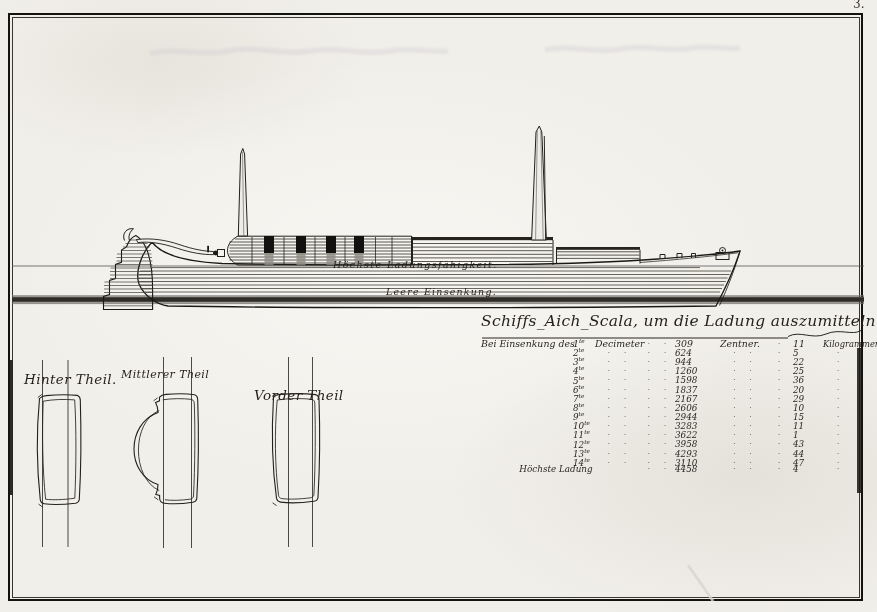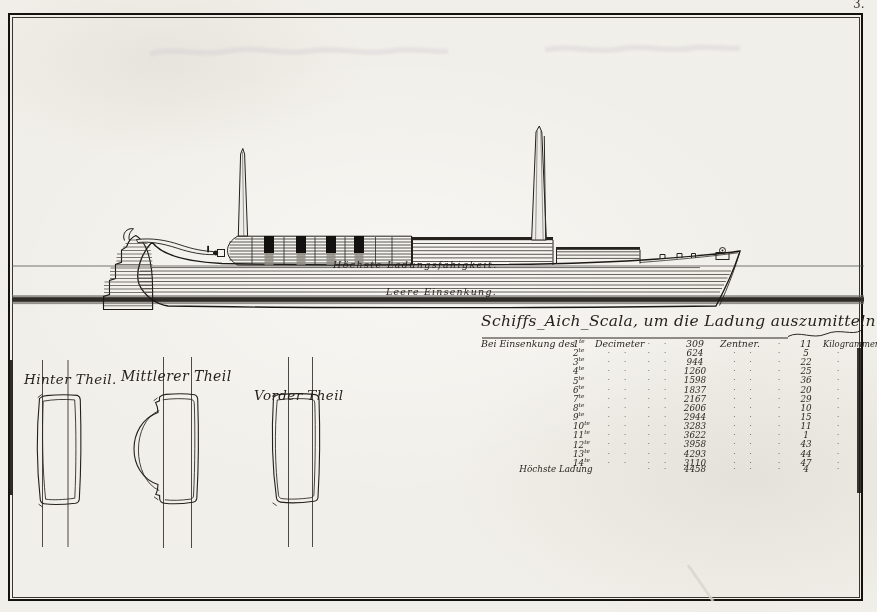--- a/index.html
+++ b/index.html
@@ -12,34 +12,34 @@
       #f1efe9;}
   .frame{position:absolute;left:8px;top:13px;width:855px;height:588px;
     border:2.6px solid #14120f;box-sizing:border-box;}
   .frame-inner{position:absolute;inset:1.5px;border:1px solid #3a362f;}
   svg.art{position:absolute;left:0;top:0;z-index:1;}
   .txt{position:absolute;z-index:2;font-style:italic;white-space:nowrap;}
   .title{left:190px;top:64px;width:500px;text-align:center;font-size:25.5px;letter-spacing:.6px;}
   .lbl-max{left:333px;top:258.5px;font-size:9.5px;letter-spacing:1.4px;}
   .lbl-empty{left:386px;top:286px;font-size:9.5px;letter-spacing:1.2px;}
   .sec1{left:24px;top:371px;font-size:13.5px;letter-spacing:.4px;}
-  .sec2{left:121px;top:368px;font-size:14px;letter-spacing:.4px;}
+  .sec2{left:121px;top:368px;font-size:11px;letter-spacing:.4px;}
   .sec3{left:254px;top:369.5px;font-size:13.5px;letter-spacing:.4px;margin-top:17px;}
   .pageno{left:853px;top:-3px;font-size:12px;font-style:normal;color:#3a362f;}
   .scala{position:absolute;left:481px;top:312px;width:392px;z-index:2;}
   .scala-title{font-style:italic;font-size:15.5px;letter-spacing:.3px;white-space:nowrap;}
   .scala-rows{margin-top:7px;}
   .srow{display:grid;grid-template-columns:84px 24px 56px 30px 40px 56px 22px 26px 40px;
     height:9.15px;line-height:9.3px;font-style:italic;font-size:8.8px;color:#2b2722;align-items:baseline;}
   .srow.first{font-size:9.4px;}
   .srow.lastrow{grid-template-columns:164px 30px 40px 56px 22px 26px 40px;}
   .srow .c{white-space:nowrap;overflow:visible;}
   .c2{padding-left:8px;}
   .c3{padding-left:6px;}
-  .c5,.c8{text-align:center;}
+  .c5,.c8{text-align:left;}
   .c6{padding-left:5px;}
   .c9{padding-left:4px;font-size:8.4px;}
   .lastrow .c1{text-align:center;padding-right:14px;}
   .dots{font-style:normal;color:#4e4a44;letter-spacing:6px;font-size:7px;display:block;text-align:center;transform:translateY(-1px);}
   sup{font-size:5.8px;}
   
   .sk-ink{stroke:#1b1916;fill:none;}
   .sk-struct{stroke:#23201c;stroke-width:1;fill:none;}
   .sk-thin{stroke:#555;stroke-width:.8;}
   .pl{stroke:#3a362f;stroke-width:.75;}

